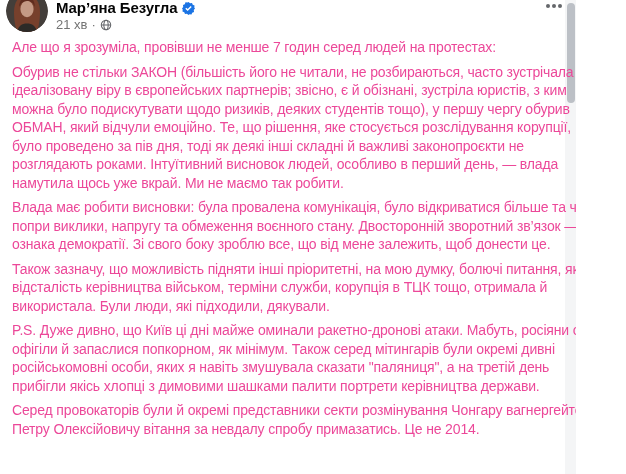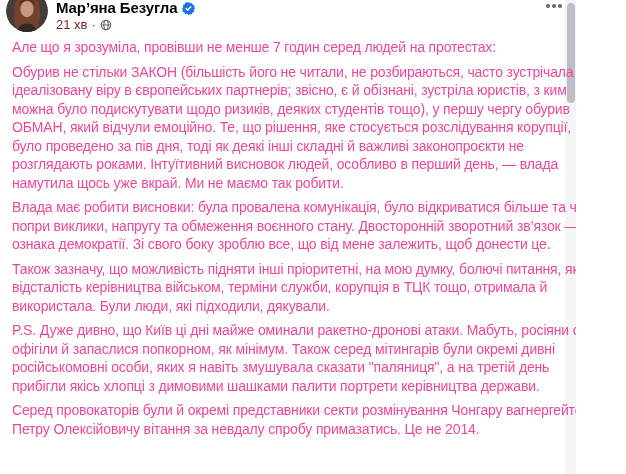--- a/index.html
+++ b/index.html
@@ -70,21 +70,21 @@
   }
   .name-row .author { cursor: pointer; }
   .badge { display: block; width: 13px; height: 13px; }
   .meta-row {
     position: absolute;
     left: 56px; top: 18px;
     display: flex;
     align-items: center;
     gap: 4px;
     font-size: 13px;
-    color: #7f1d1d;
+    color: #737373;
     line-height: 14px;
   }
   .meta-row .timestamp { cursor: pointer; }
   .globe { display: block; width: 12px; height: 12px; }
 
   
   .post-body {
     position: absolute;
     left: 12px; top: 38px;
     width: 592px;

